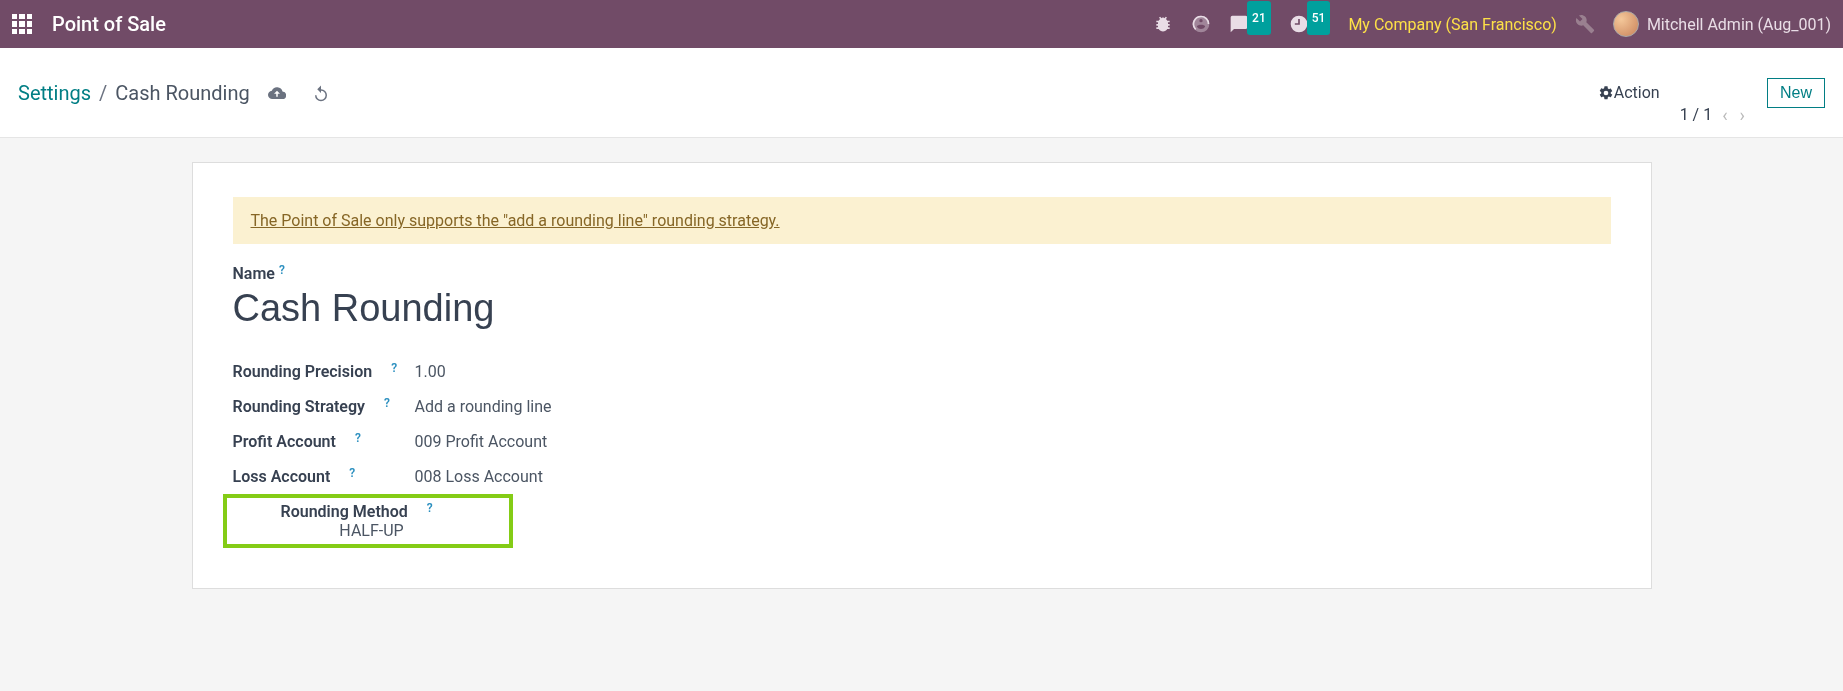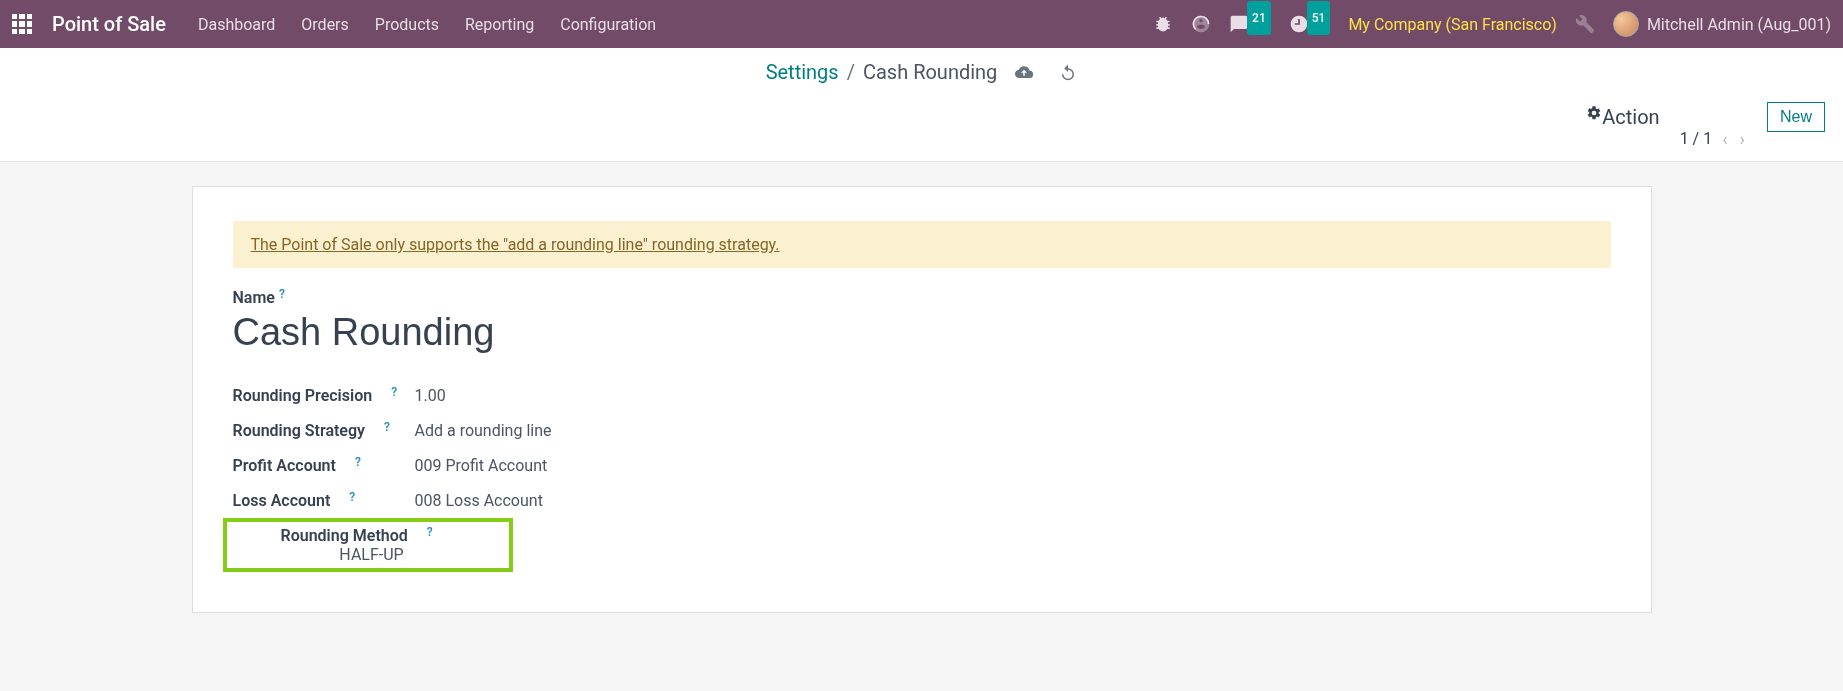--- a/index.html
+++ b/index.html
@@ -15,28 +15,28 @@
   .menu a { color: #E9DDE6; font-size: 16px; text-decoration: none; cursor: pointer; }
   .nav-right { margin-left: auto; display: flex; align-items: center; gap: 18px; }
   .nav-icon { width: 20px; height: 20px; fill: #E9DDE6; cursor: pointer; }
   .nav-icon-wrap { position: relative; display: flex; align-items: center; cursor: pointer; }
   .badge { background: #00A09D; color: #fff; font-size: 12px; padding: 10px 5px; border-radius: 3px; margin-left: -2px; position: relative; top: -6px; font-weight: 500; }
   .company { color: #fde047; font-size: 16px; cursor: pointer; }
   .user { color: #E9DDE6; font-size: 16px; display: flex; align-items: center; gap: 8px; cursor: pointer; }
   .avatar { width: 26px; height: 26px; border-radius: 50%; background: radial-gradient(circle at 30% 30%, #f4c89a, #c9825a); border: 1px solid #aaa; } 
 
   
-  .controlbar { background: #fff; display: flex; align-items: center; padding: 12px 18px; border-bottom: 1px solid #e5e5e5; flex-direction: column; }
+  .controlbar { background: #fff; display: flex; align-items: center; padding: 12px 18px; border-bottom: 1px solid #e5e5e5; }
   .breadcrumb { display: flex; align-items: center; gap: 8px; font-size: 20px; }
   .breadcrumb .root { color: #017E84; cursor: pointer; }
   .breadcrumb .sep { color: #6b7280; }
   .breadcrumb .leaf { color: #4b5563; }
   .bc-icon { width: 18px; height: 18px; fill: #6b7280; margin-left: 10px; cursor: pointer; }
   .cb-right { margin-left: auto; display: flex; align-items: center; gap: 20px; }
-  .action-btn { display: flex; align-items: flex-start; color: #374151; cursor: pointer; font-size: 20px; }
+  .action-btn { display: flex; align-items: center; color: #374151; cursor: pointer; font-size: 16px; }
   .gear-icon { width: 16px; height: 16px; fill: #374151; }
   .pager { display: flex; align-items: center; gap: 8px; font-size: 16px; color: #374151; margin-top: 44px; }
   .pager .chev { color: #bbb; cursor: pointer; font-size: 18px; padding: 0 2px; }
   .new-btn { border: 1px solid #017E84; color: #017E84; background: #fff; padding: 5px 12px; font-size: 16px; cursor: pointer; }
 
   
   .sheet-wrap { display: flex; justify-content: center; padding: 24px 0; }
   .sheet { background: #fff; border: 1px solid #ddd; width: 1460px; max-width: 96%; padding: 34px 40px 40px 40px; position: relative; }
   .alert { background: #FBF1D1; color: #866626; padding: 14px 18px; border-left: 0; margin-bottom: 20px; font-size: 16px; text-decoration: underline; }
   .name-label { font-weight: 600; color: #374151; font-size: 16px; display: flex; align-items: center; gap: 4px; }
@@ -57,27 +57,20 @@
         <span></span>
         <span></span>
         <span></span>
         <span></span>
         <span></span>
         <span></span>
         <span></span>
         <span></span>
     </div>
     <div class="brand">Point of Sale</div>
-    <div class="menu">
-      <a>Dashboard</a>
-      <a>Orders</a>
-      <a>Products</a>
-      <a>Reporting</a>
-      <a>Configuration</a>
-    </div>
   </div>
   <div class="nav-right">
     <div class="nav-icon-wrap">
       <svg class="nav-icon" viewBox="0 0 24 24">
           <path d="M20 8h-2.81a5.985 5.985 0 0 0-1.82-1.96l1.45-1.45-1.41-1.41-1.79 1.79C12.96 4.33 12 4.2 12 4.2s-.96.13-1.62.77L8.59 3.18 7.18 4.59l1.45 1.45A5.985 5.985 0 0 0 6.81 8H4v2h2.09c-.06.33-.09.66-.09 1v1H4v2h2v1c0 .34.03.67.09 1H4v2h2.81a6 6 0 0 0 10.38 0H20v-2h-2.09c.06-.33.09-.66.09-1v-1h2v-2h-2v-1c0-.34-.03-.67-.09-1H20V8z"></path>
         </svg>
     </div>
     <div class="nav-icon-wrap">
       <svg class="nav-icon" viewBox="0 0 24 24">
           <path d="M12 2a10 10 0 1 0 10 10A10 10 0 0 0 12 2zm0 4a2 2 0 1 1-2 2 2 2 0 0 1 2-2zm0 12a6 6 0 0 1-5-2.69C7 13.5 10 12.9 12 12.9s5 .6 5 2.41A6 6 0 0 1 12 18z" opacity="0.4"></path>

